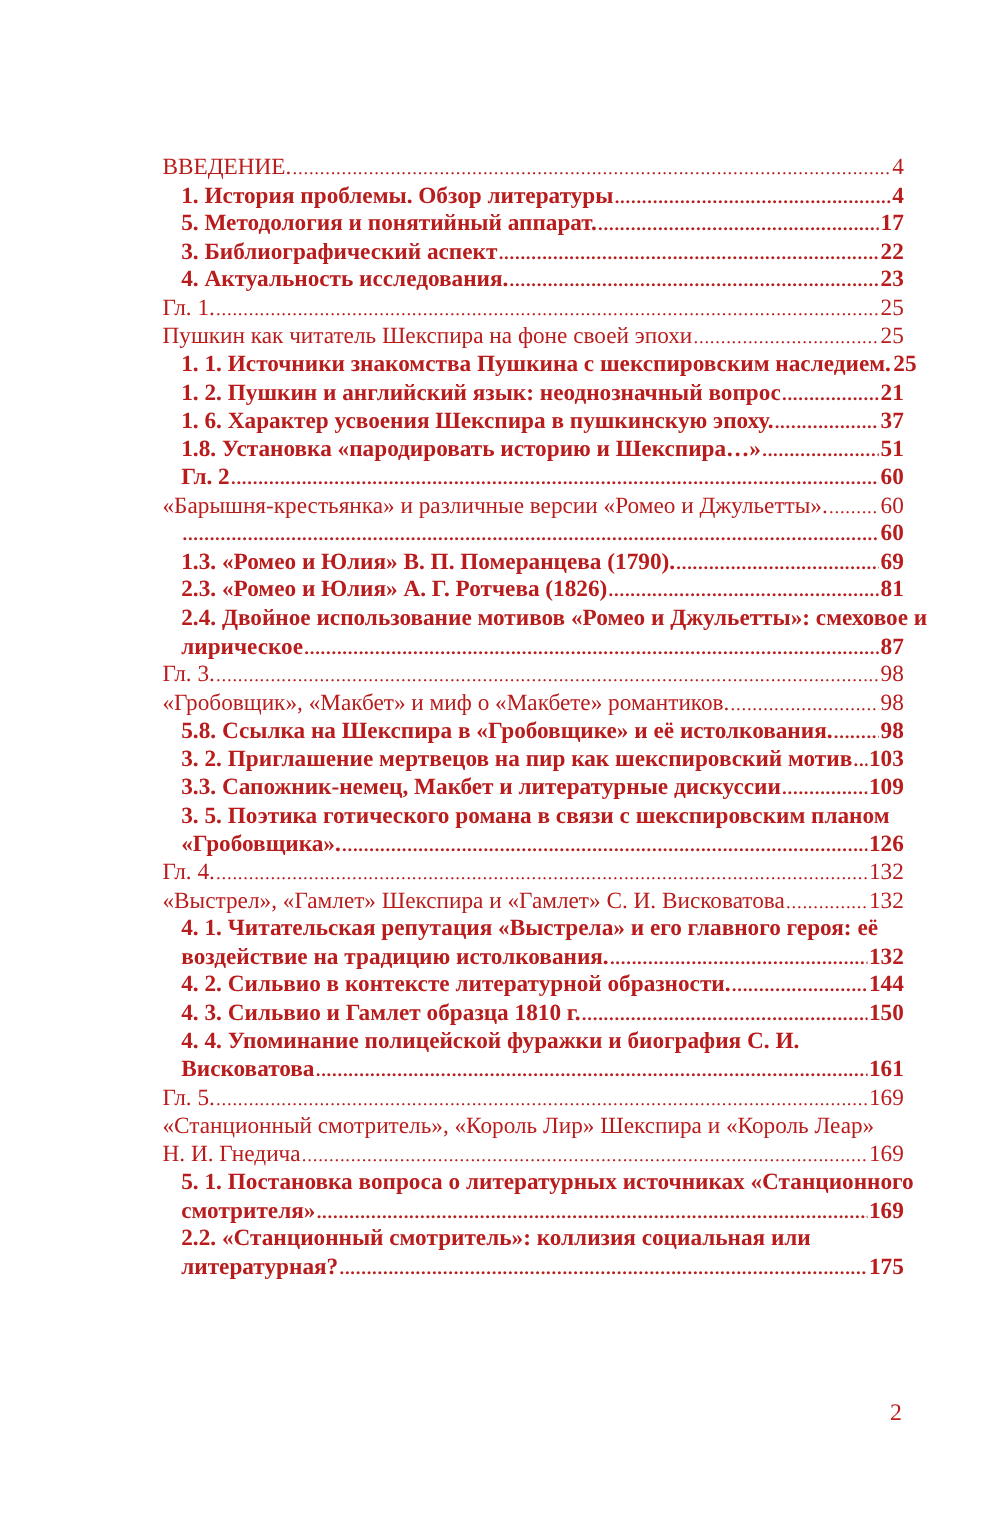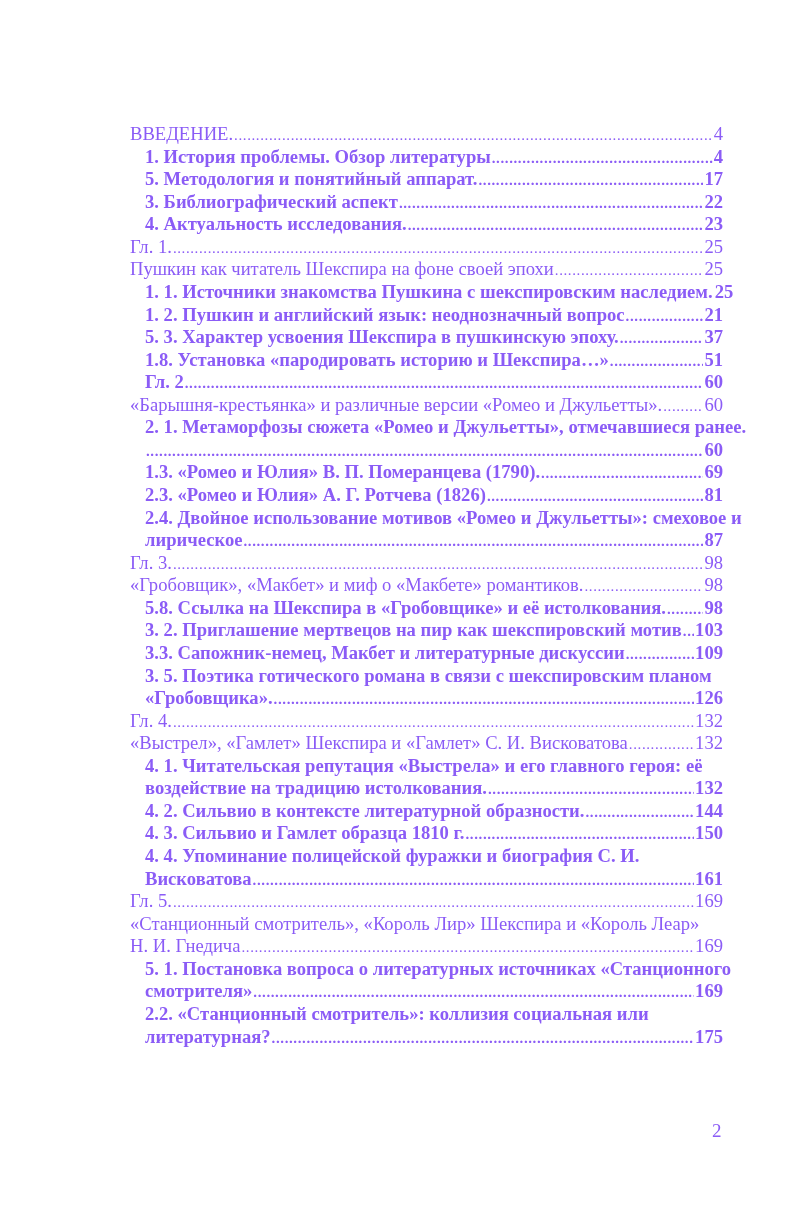--- a/index.html
+++ b/index.html
@@ -1,19 +1,19 @@
 <!DOCTYPE html>
 <html><head>
 <meta charset="utf-8">
 <style>
   html, body { margin: 0; padding: 0; background: #ffffff; }
   body { width: 796px; height: 1220px; position: relative; overflow: hidden; }
   .page {
     position: absolute; left: 0; top: 0; width: 796px; height: 1220px; background: #fff;
-    font-family: "Liberation Serif", serif; color: #8b5cf6; font-size: 18.6px;
+    font-family: "Liberation Serif", serif; color: #b91c1c; font-size: 18.6px;
   }
   .toc { position: absolute; left: 130px; top: 123px; width: 593px; }
   .entry { position: relative; line-height: 22.57px; }
   .entry.sub { padding-left: 15px; font-weight: bold; }
   .line { display: flex; align-items: baseline; white-space: nowrap; height: 22.57px; }
   .line .txt { flex: 0 0 auto; }
   .line .leader {
     flex: 1 1 auto; overflow: hidden; margin: 0 1px;
     letter-spacing: 0.6px; font-size: 15px;
   }
@@ -87,21 +87,21 @@
       </div>
       <div class="entry sub">
         <div class="line">
           <span class="txt">1. 2. Пушкин и английский язык: неоднозначный вопрос</span>
           <span class="leader"></span>
           <span class="pg">21</span>
         </div>
       </div>
       <div class="entry sub">
         <div class="line">
-          <span class="txt">5. 3. Характер усвоения Шекспира в пушкинскую эпоху. </span>
+          <span class="txt">1. 6. Характер усвоения Шекспира в пушкинскую эпоху. </span>
           <span class="leader"></span>
           <span class="pg">37</span>
         </div>
       </div>
       <div class="entry sub">
         <div class="line">
           <span class="txt">1.8.  Установка «пародировать историю и Шекспира…»</span>
           <span class="leader"></span>
           <span class="pg">51</span>
         </div>
@@ -114,21 +114,20 @@
         </div>
       </div>
       <div class="entry">
         <div class="line">
           <span class="txt">«Барышня-крестьянка» и различные версии «Ромео и Джульетты». </span>
           <span class="leader"></span>
           <span class="pg">60</span>
         </div>
       </div>
       <div class="entry sub">
-        <div class="line wrap-first"><span class="txt">2. 1. Метаморфозы сюжета «Ромео и Джульетты», отмечавшиеся ранее.</span></div>
         <div class="line">
           <span class="txt"></span>
           <span class="leader"></span>
           <span class="pg">60</span>
         </div>
       </div>
       <div class="entry sub">
         <div class="line">
           <span class="txt">1.3. «Ромео и Юлия» В. П. Померанцева (1790). </span>
           <span class="leader"></span>

